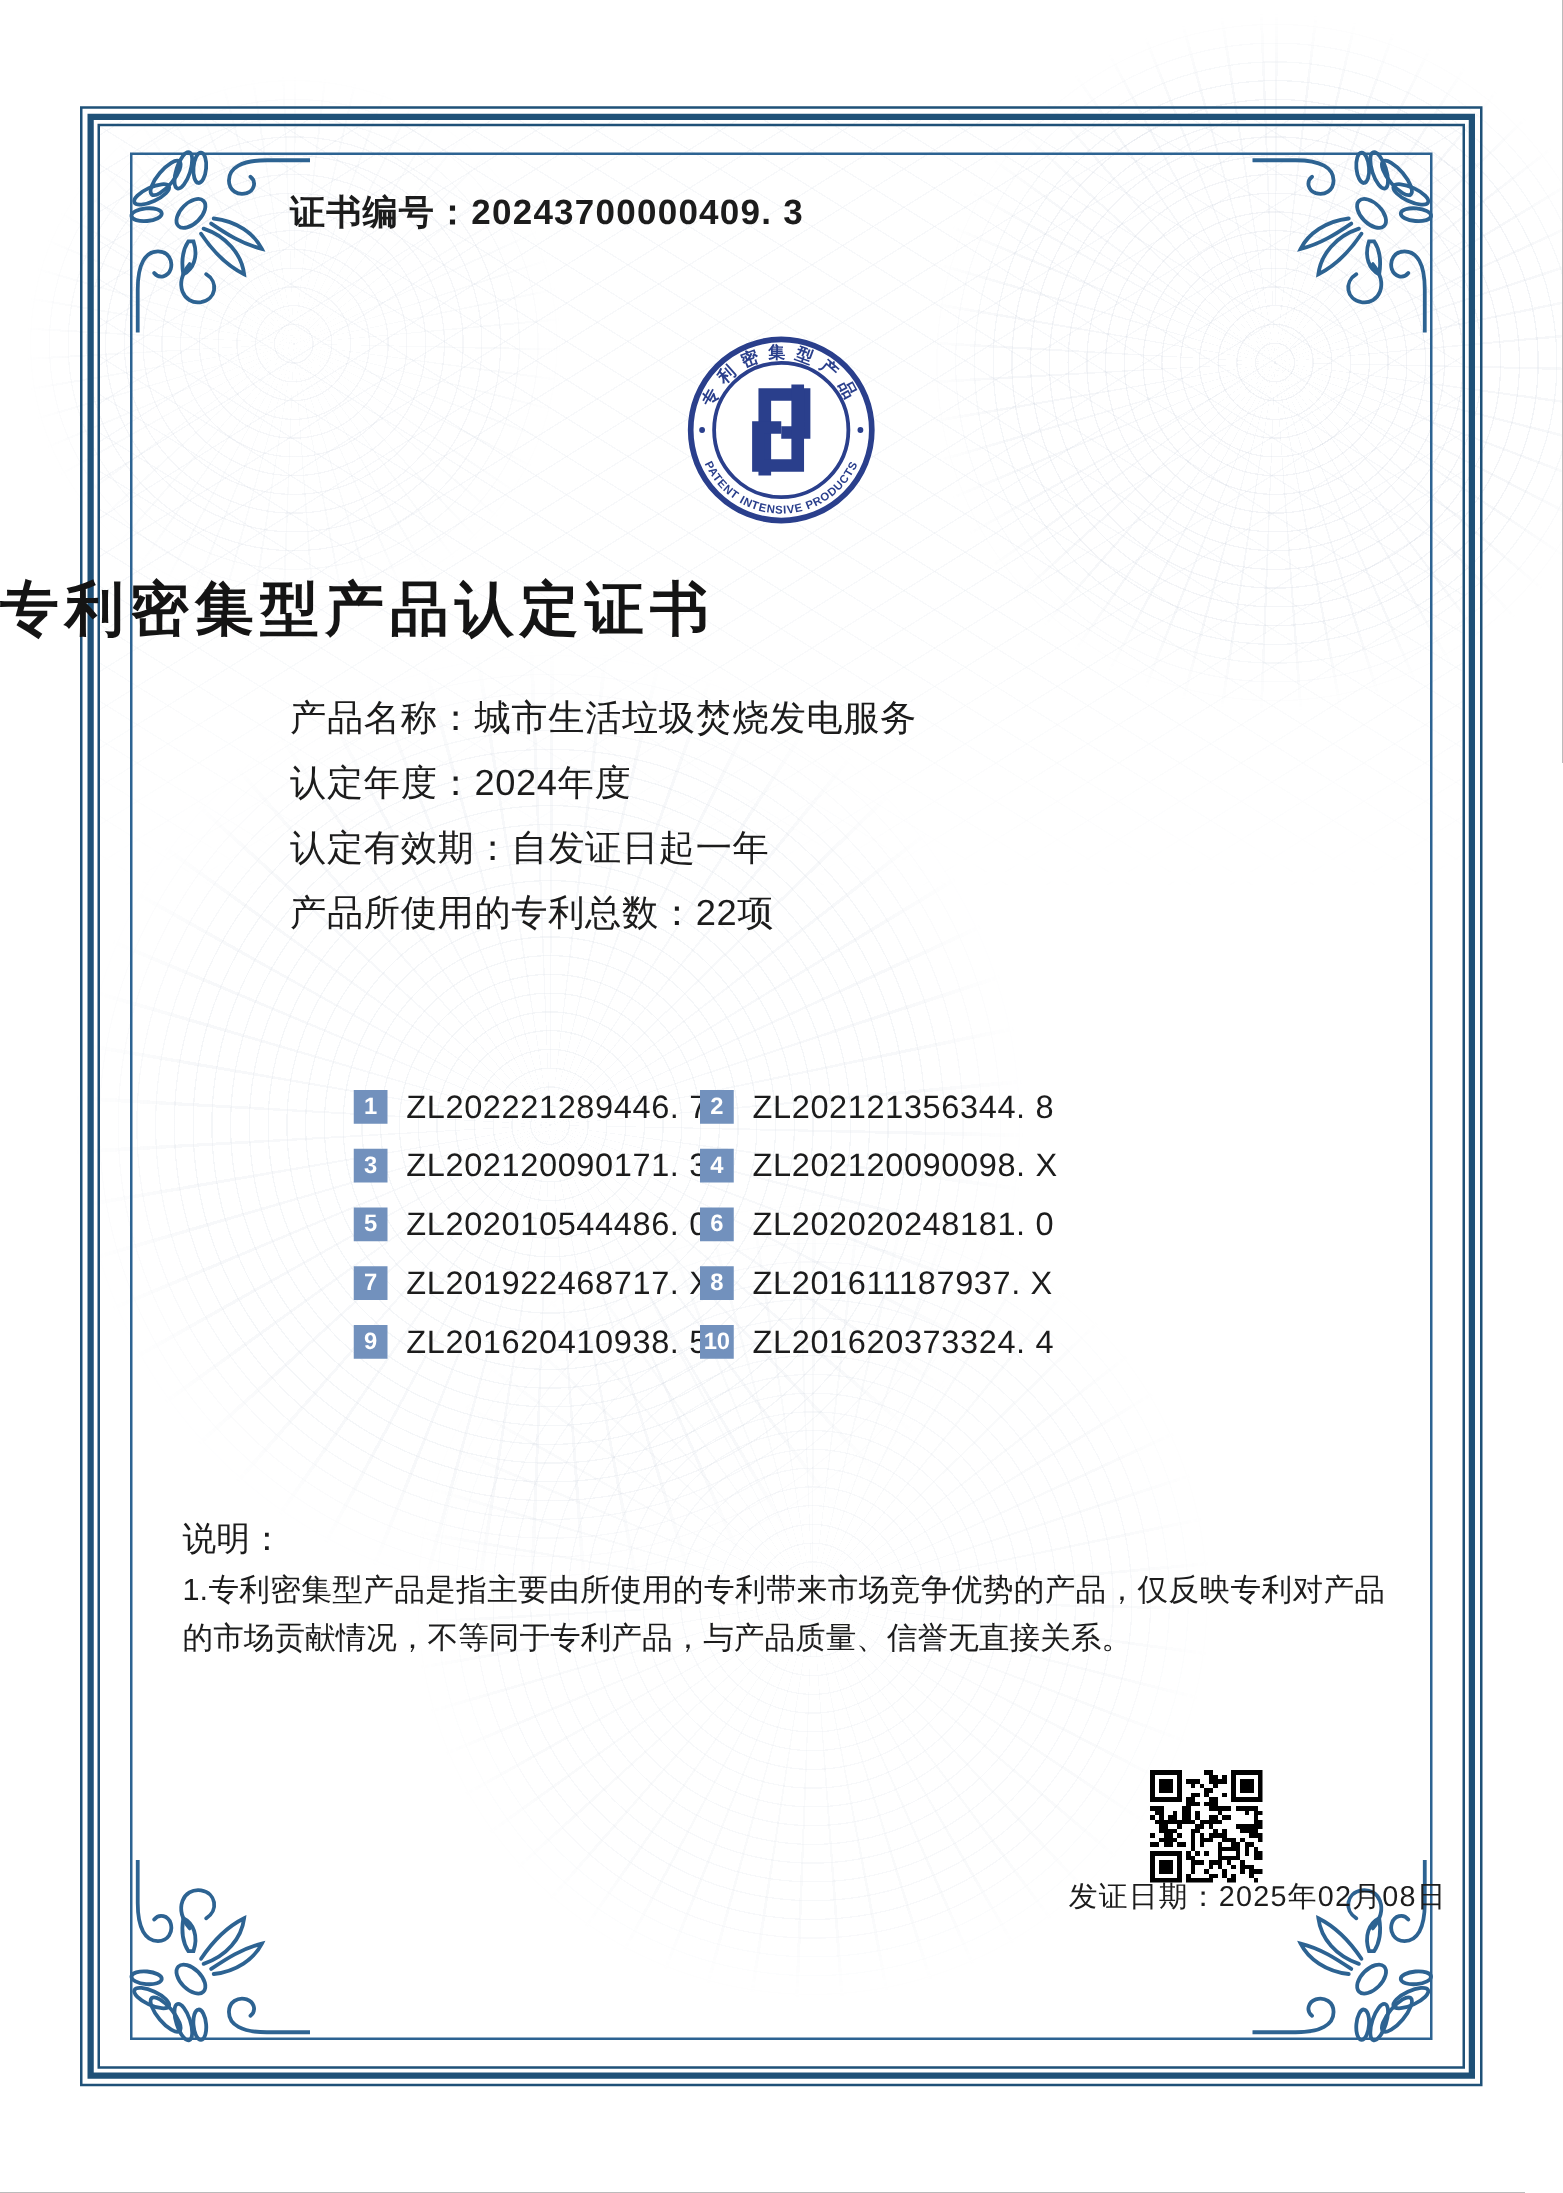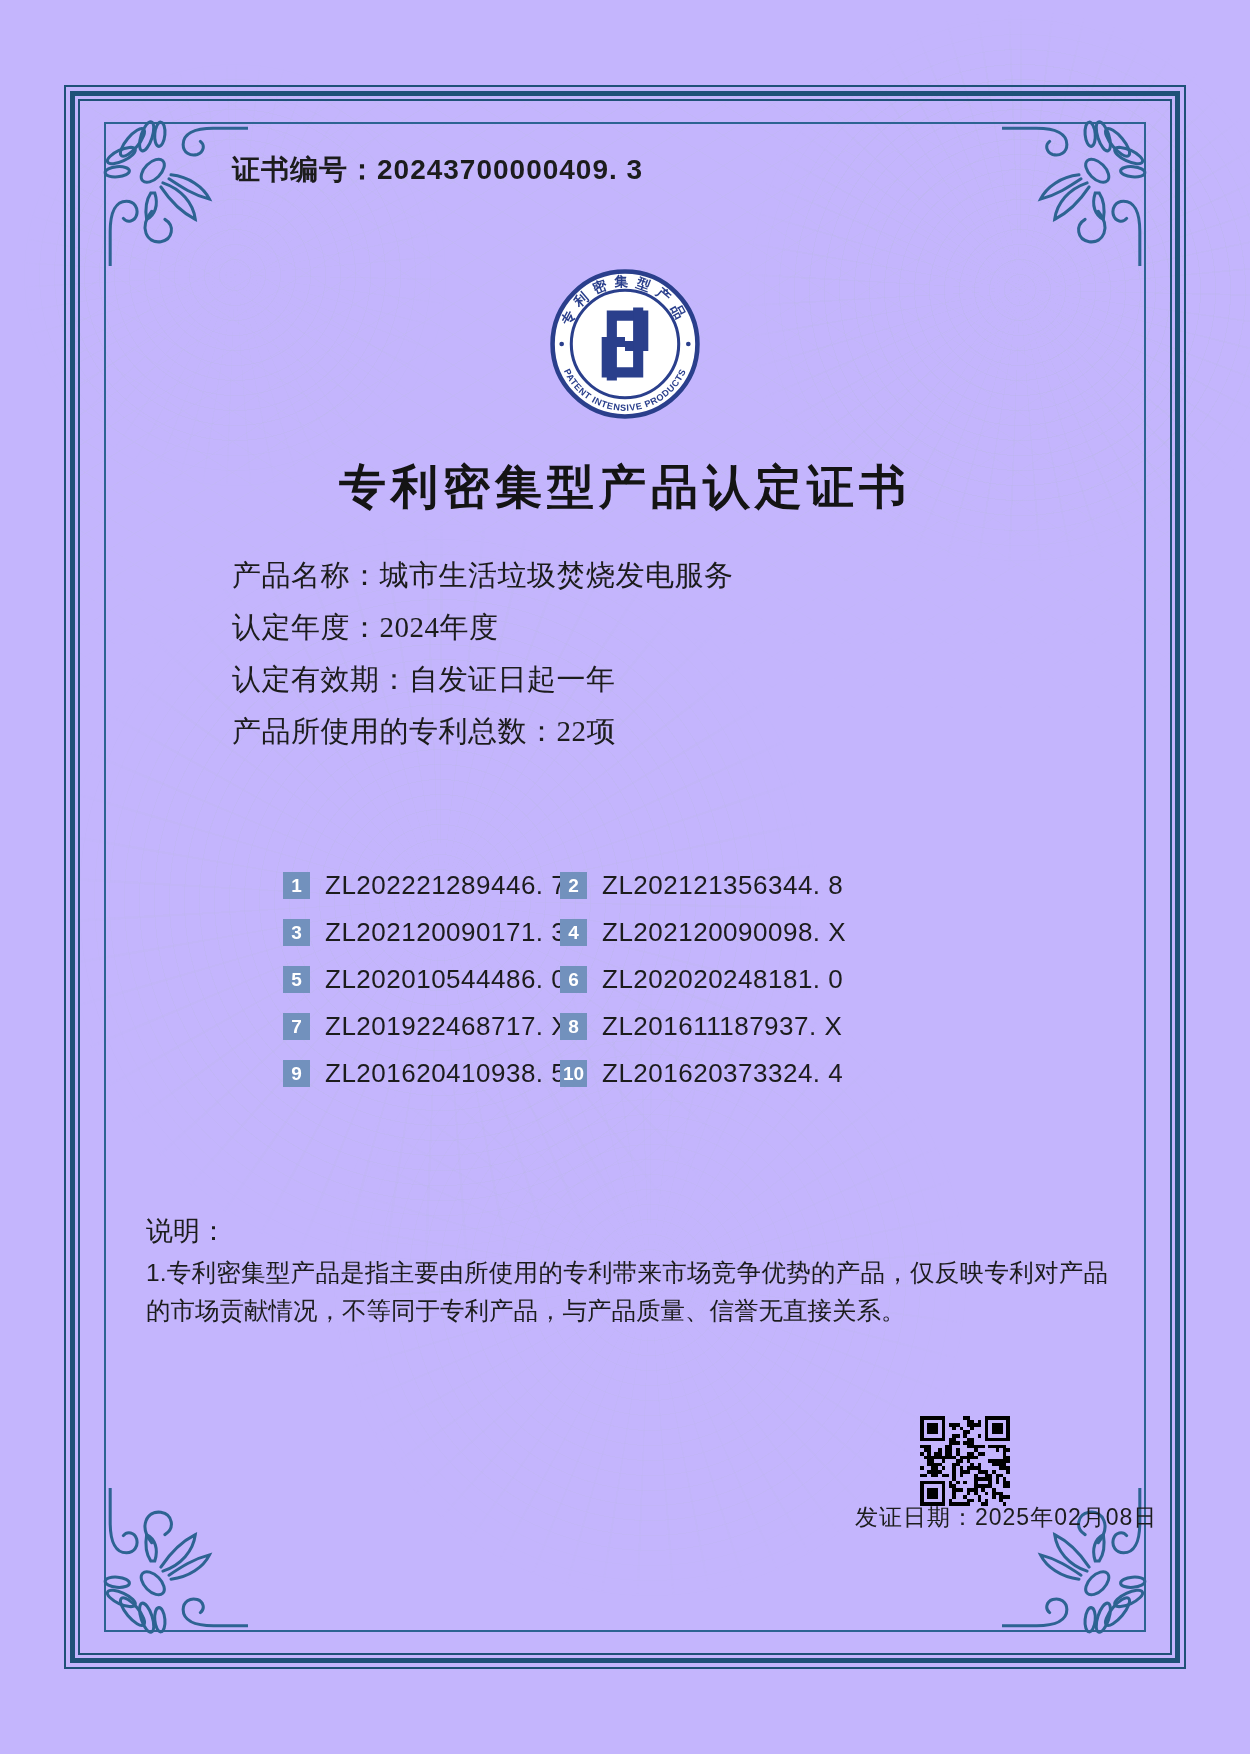--- a/index.html
+++ b/index.html
@@ -1,17 +1,17 @@
 <!DOCTYPE html>
 <html><head>
 <meta charset="utf-8">
 <style>
   html,body{margin:0;padding:0;background:#888;}
   .page{
-    position:relative;width:1250px;height:1754px;background:#c4b5fd;
+    position:relative;width:1250px;height:1754px;background:#ffffff;
     font-family:"Liberation Sans","DejaVu Sans",sans-serif;color:#1c1c1c;
     overflow:hidden;margin:0 auto;
   }
   
   .hatch{
     position:absolute;left:80px;top:95px;width:1090px;height:620px;opacity:.55;
     background:
       repeating-linear-gradient(32deg, rgba(184,195,210,.20) 0 1px, transparent 1px 26px),
       repeating-linear-gradient(-32deg, rgba(184,195,210,.20) 0 1px, transparent 1px 26px);
     -webkit-mask-image:linear-gradient(to bottom,#000 60%,transparent);
@@ -37,25 +37,25 @@
   .f-in{inset:122px 104px;border:2px solid #2d6392;}
   .flourish{position:absolute;width:152px;height:152px;}
   .flourish.tl{left:96px;top:114px;}
   .flourish.tr{right:96px;top:114px;transform:scaleX(-1);}
   .flourish.bl{left:96px;bottom:114px;transform:scaleY(-1);}
   .flourish.br{right:96px;bottom:114px;transform:scale(-1,-1);}
   
   .cert-no{position:absolute;left:232px;top:150px;font-size:28px;line-height:40px;
     font-weight:600;letter-spacing:1px;}
   .seal{position:absolute;left:549px;top:268px;width:152px;height:152px;}
-  .title{position:absolute;left:0;top:456px;width:1250px;margin:0;text-align:center;
+  .title{position:absolute;left:0;top:456px;width:1250px;margin:0;
     font-family:"Liberation Serif","DejaVu Serif",serif;font-weight:700;
     font-size:47px;letter-spacing:5px;color:#141414;}
   .fields{position:absolute;left:232px;top:549px;}
-  .field-row{height:52px;line-height:52px;font-size:29px;letter-spacing:.5px;white-space:nowrap;font-family:Liberation Serif, serif;}
+  .field-row{height:52px;line-height:52px;font-size:29px;letter-spacing:.5px;white-space:nowrap;}
   .patents{position:absolute;left:283px;top:872px;display:grid;
     grid-template-columns:277px 277px;grid-auto-rows:27px;row-gap:20px;}
   .patent{display:flex;align-items:center;gap:15px;}
   .badge{width:27px;height:27px;background:#7291bd;color:#fff;font-size:19px;font-weight:600;
     display:flex;align-items:center;justify-content:center;flex:0 0 27px;}
   .pnum{font-size:26px;letter-spacing:.5px;white-space:nowrap;}
   .notes{position:absolute;left:146px;top:1212px;width:962px;}
   .notes-heading{font-size:27px;line-height:38px;margin-bottom:4px;}
   .notes p{margin:0;font-size:24.5px;line-height:37.5px;text-align:justify;}
   .qr{position:absolute;left:920px;top:1416px;width:90px;height:90px;}

